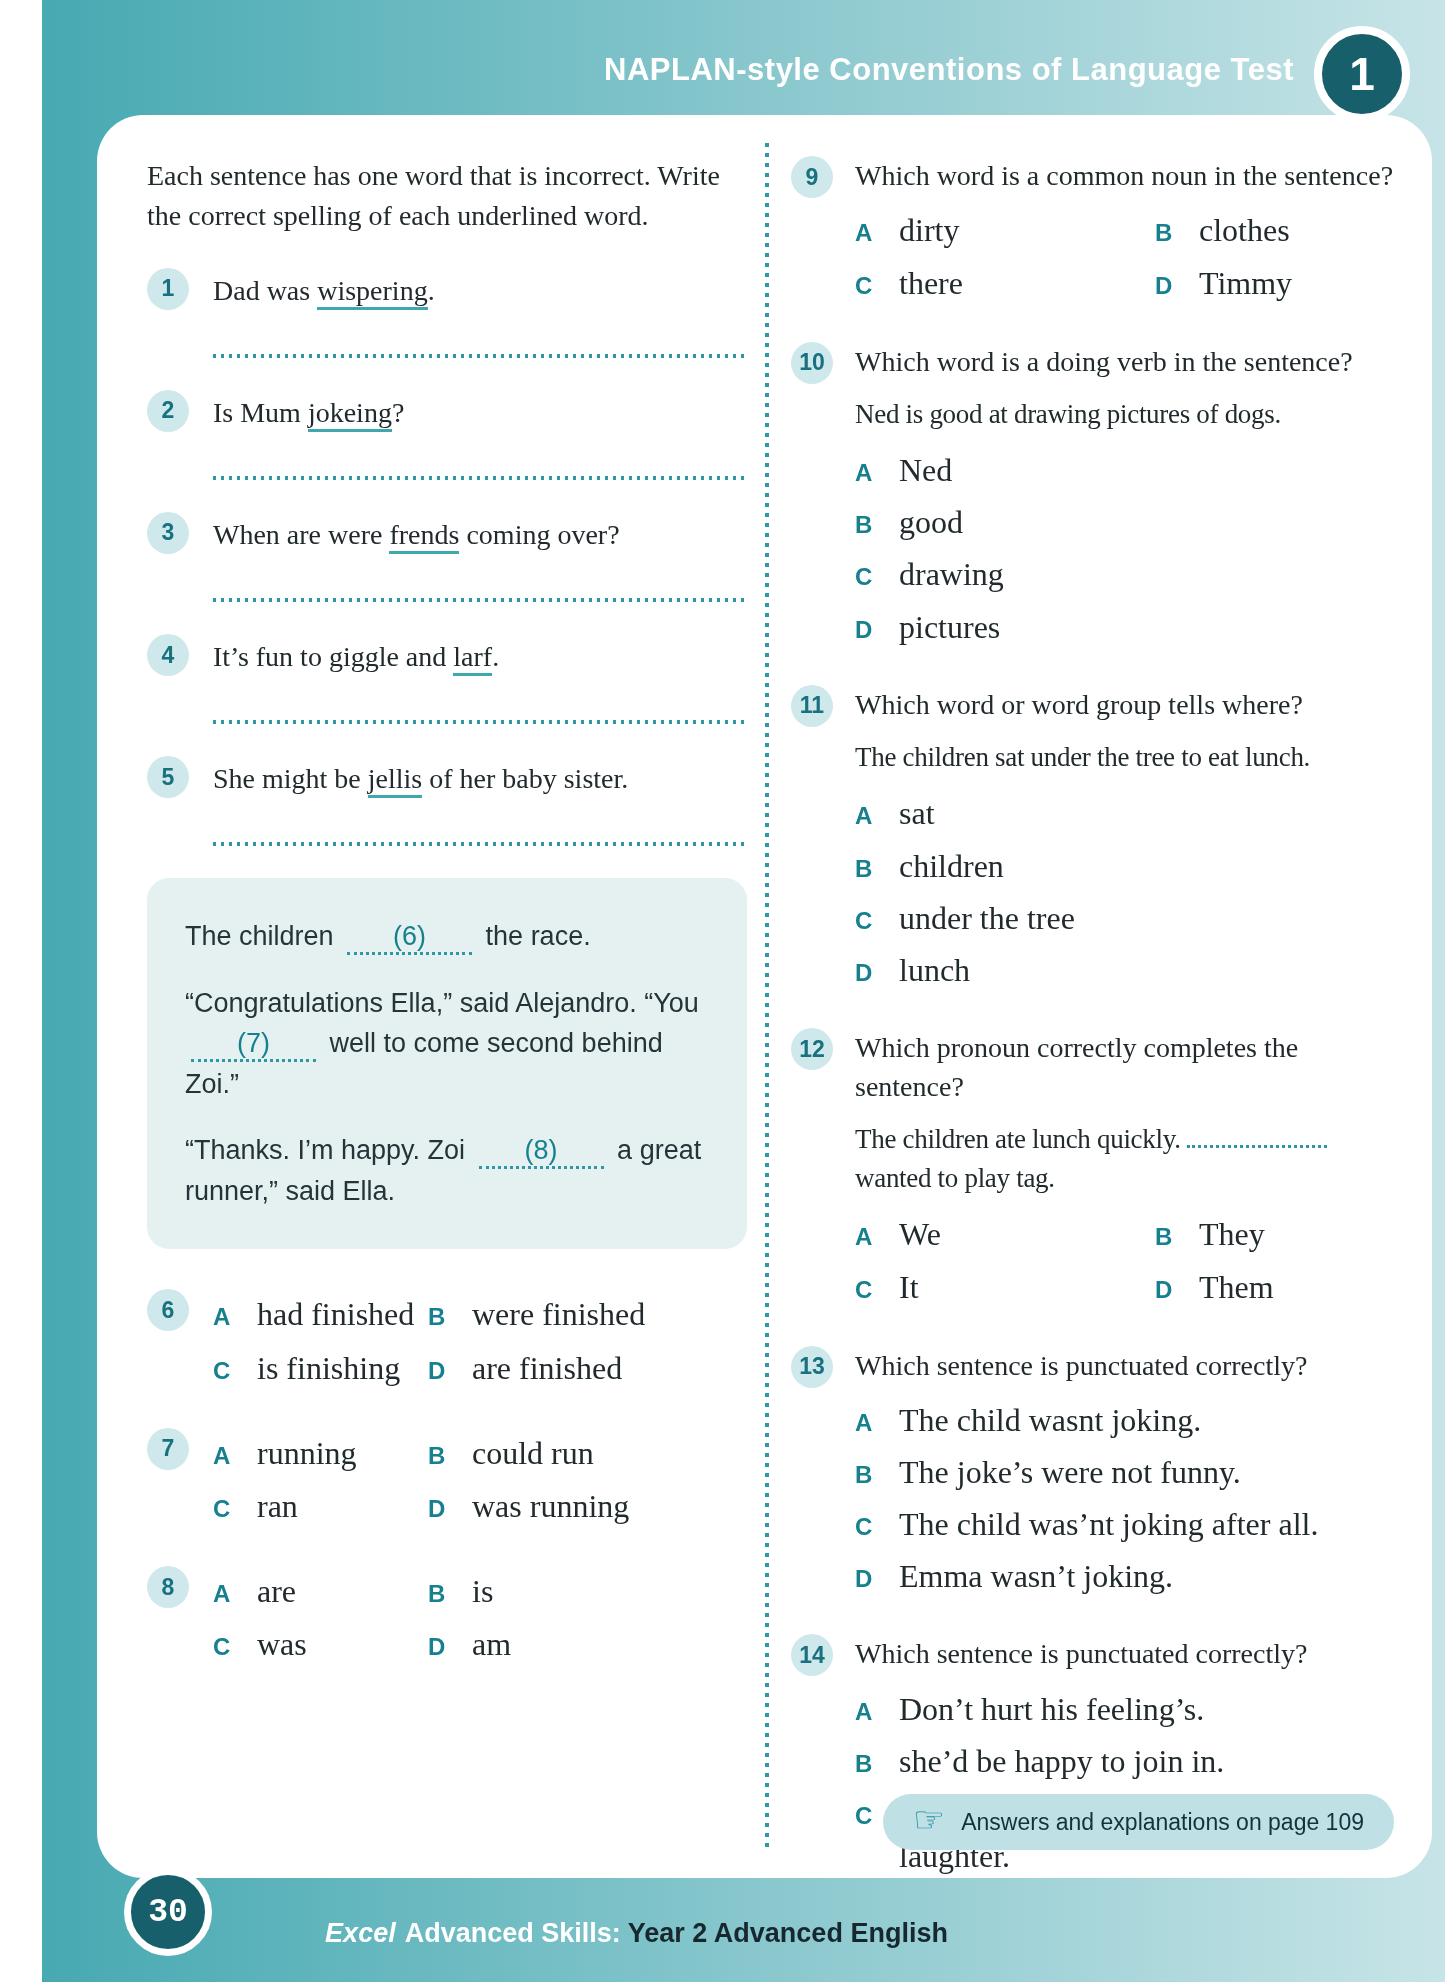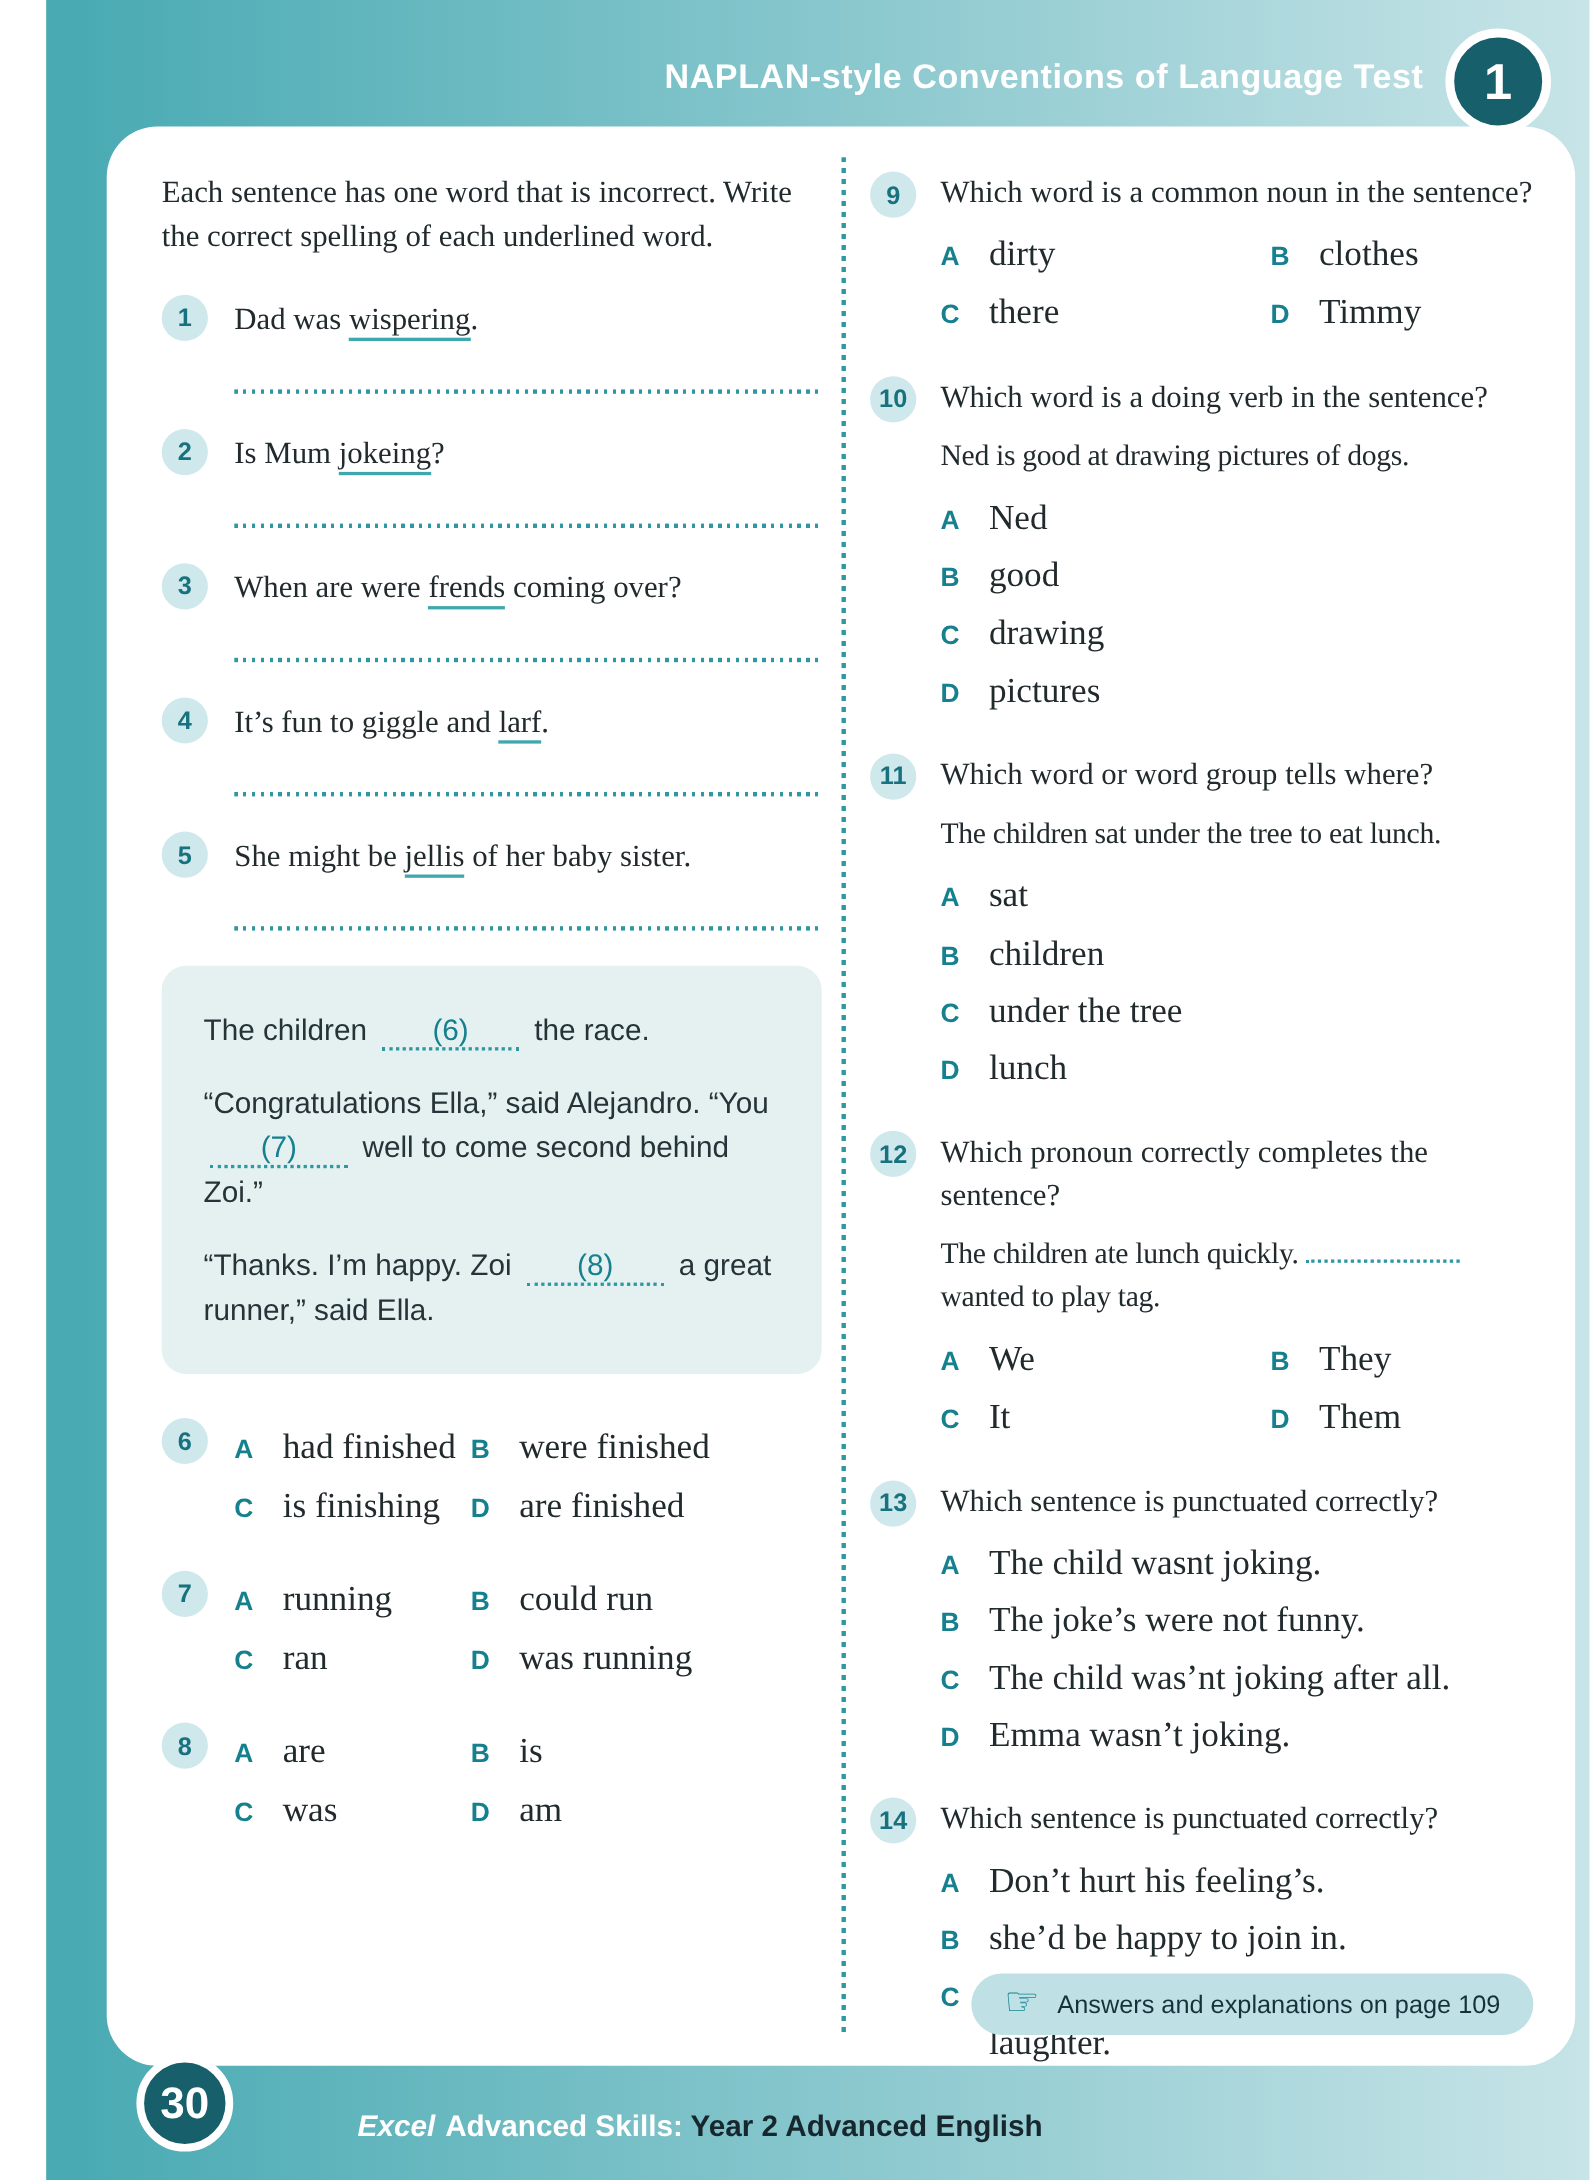--- a/index.html
+++ b/index.html
@@ -54,21 +54,21 @@
   .q-options.grid{display:grid;grid-template-columns:300px 1fr;row-gap:10px;}
   .q-options.list{display:flex;flex-direction:column;gap:9px;}
   .inline-blank{display:inline-block;width:140px;border-bottom:3px dotted var(--teal_line);
     height:0.9em;vertical-align:baseline;margin-left:6px;}
   .answers-pill{position:absolute;right:38px;bottom:28px;height:56px;display:flex;align-items:center;
     gap:16px;background:var(--pill_bg);border-radius:28px;padding:0 30px;}
   .answers-pill .label{font-size:23px;color:#14323b;}
   .hand{color:#1b8a96;font-size:36px;line-height:1;transform:translateY(-2px);}
   .page-num-circle{position:absolute;left:82px;top:1868px;width:88px;height:88px;border-radius:50%;
     background:var(--dark_circle);border:7px solid #fff;box-sizing:border-box;z-index:4;
-    display:flex;align-items:center;justify-content:center;color:#fff;font-size:40px;font-weight:bold;}
+    display:flex;align-items:center;justify-content:center;color:#fff;font-size:33px;font-weight:bold;font-family:Liberation Mono, monospace;}
   .footer-text{position:absolute;left:0;top:1918px;width:1189px;text-align:center;
     font-size:27px;font-weight:bold;color:#fff;z-index:2;}
   .f-italic{font-style:italic;margin-right:9px;}
   .f-dark{color:var(--footer_dark);}
 </style>
 </head>
 <body>
 
 <div class="page">
   <div class="header-title">NAPLAN-style Conventions of Language Test</div>

